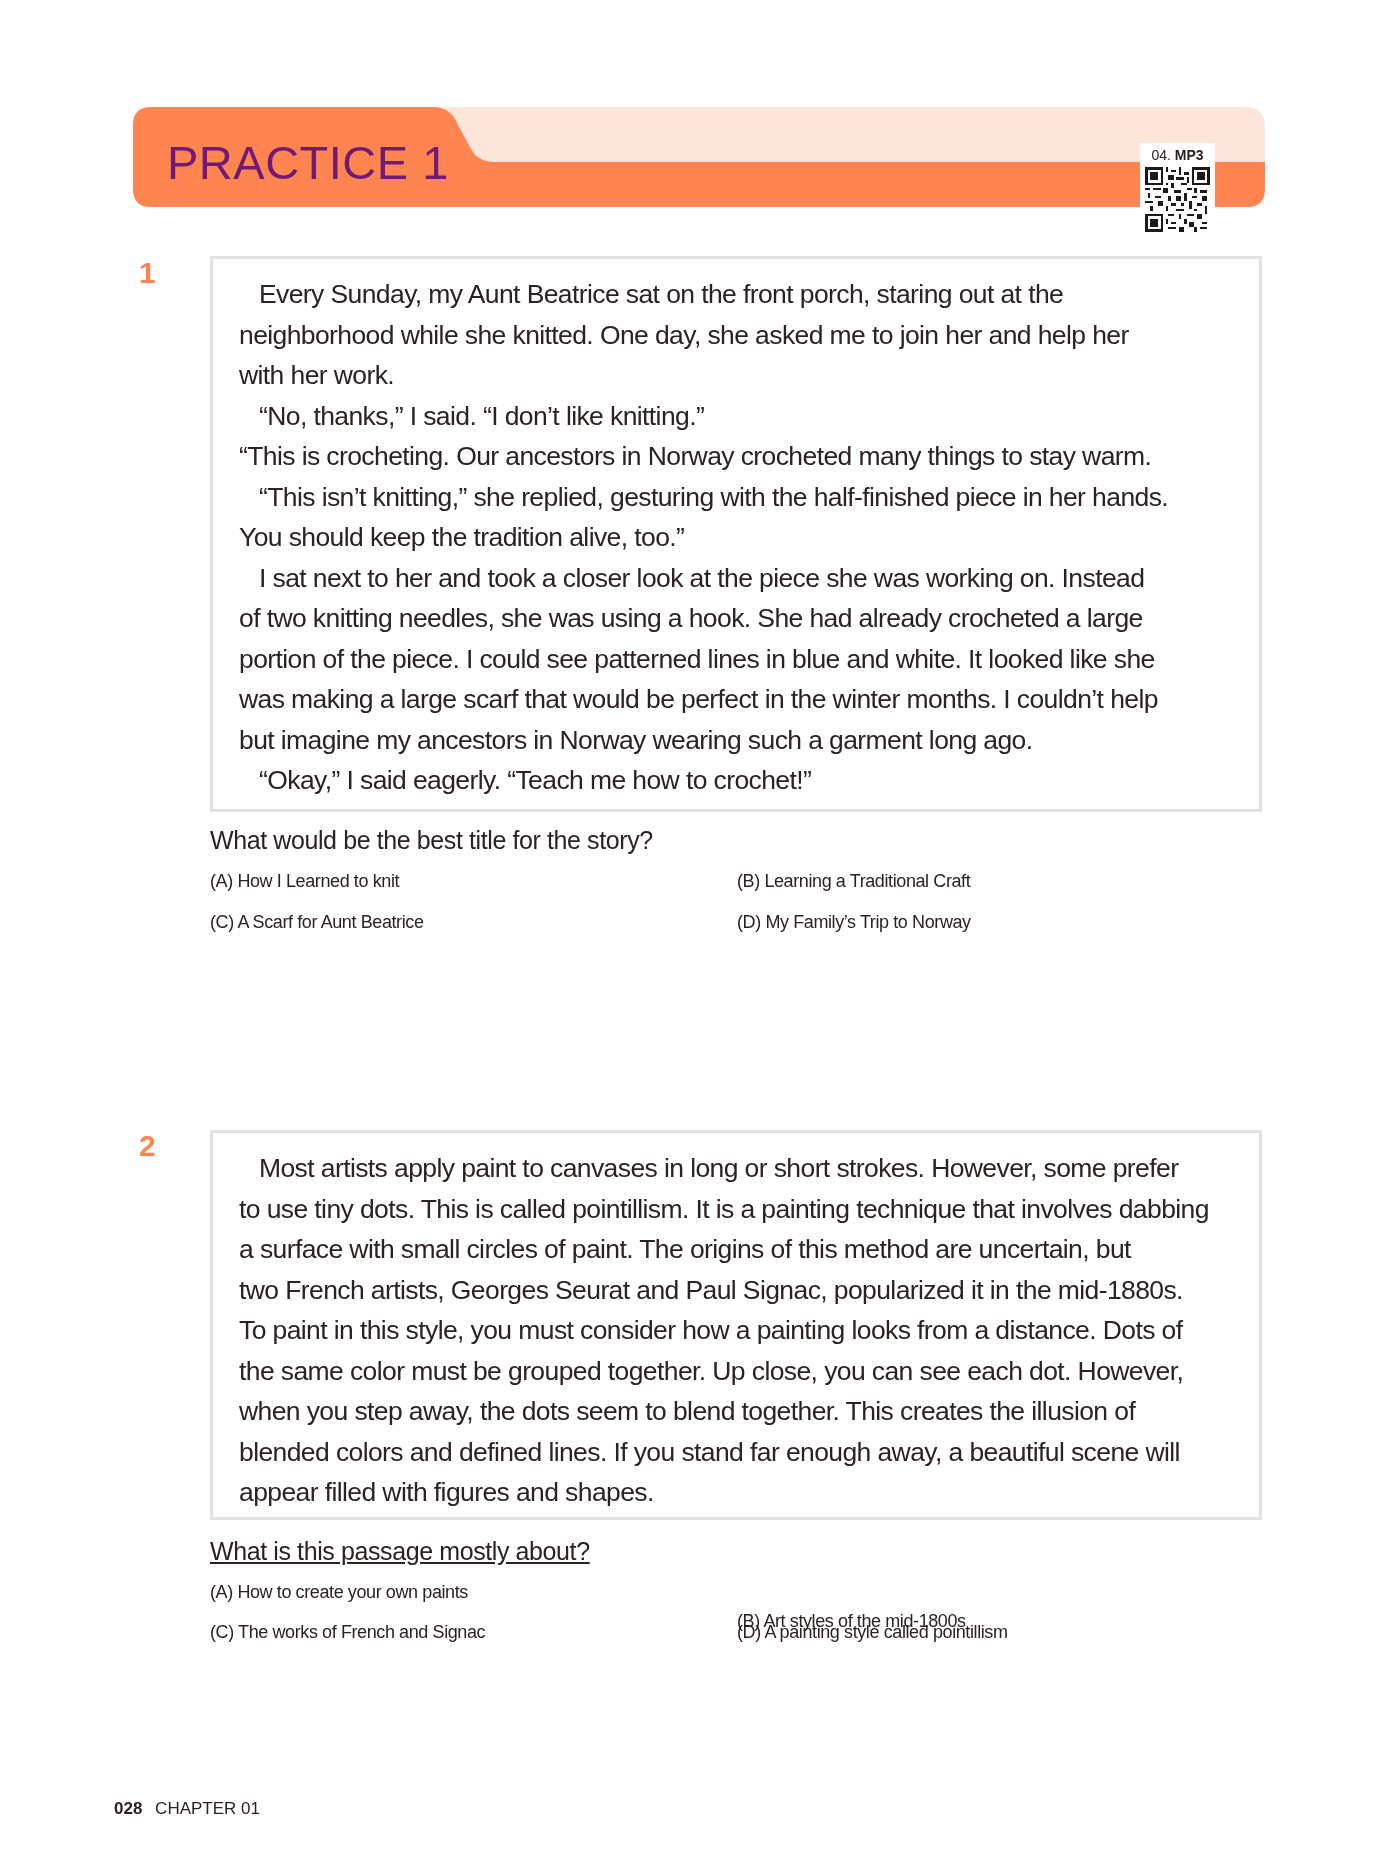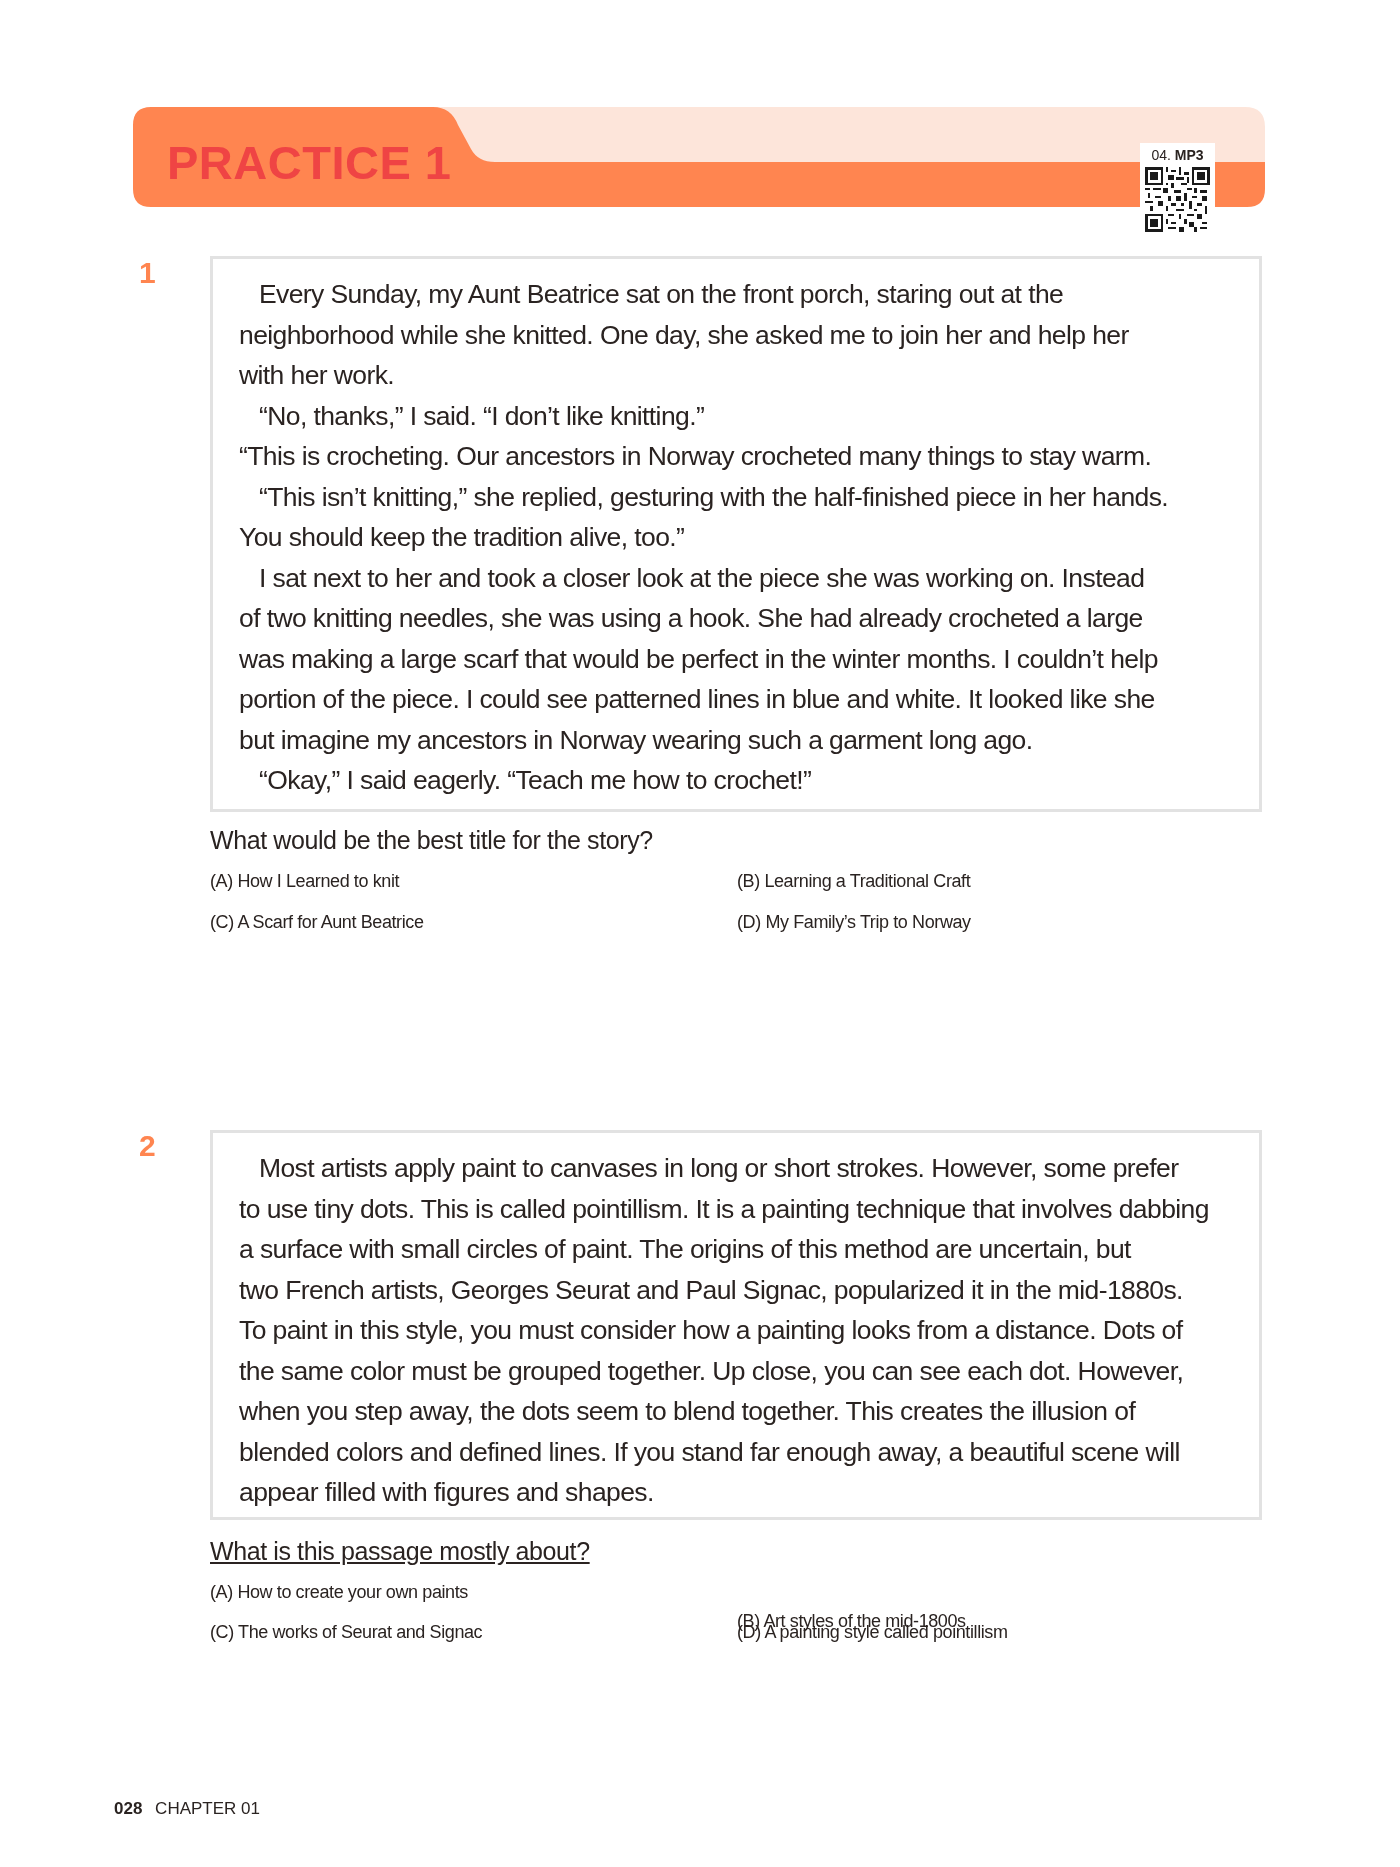--- a/index.html
+++ b/index.html
@@ -2,22 +2,22 @@
 <html><head>
 <meta charset="utf-8">
 <style>
   html, body { margin: 0; padding: 0; background: #ffffff; }
   body { width: 1400px; height: 1867px; position: relative; overflow: hidden;
          font-family: "Liberation Sans", sans-serif; color: #2a2321; }
 
   
   .banner { position: absolute; left: 133px; top: 107px; width: 1132px; height: 100px; }
   .banner-bg { position: absolute; inset: 0; }
-  .banner-title { position: absolute; left: 34px; top: 28px; font-size: 47px; font-weight: 700;
-                  color: #ef4444; letter-spacing: 0.5px; font-family: "Liberation Sans", sans-serif; }
+  .banner-title { position: absolute; left: 34px; top: 28px; font-size: 47px; font-weight: 400;
+                  color: #701a75; letter-spacing: 0.5px; font-family: "Liberation Sans", sans-serif; }
 
   .qr-card { position: absolute; left: 1140px; top: 143px; width: 75px; height: 96px; background: #ffffff; text-decoration: underline; }
   .qr-label { position: absolute; left: 0; top: 4px; width: 75px; text-align: center;
               font-size: 14px; color: #2a2321; font-family: "Liberation Sans", sans-serif; }
   .qr-label b { font-weight: 700; }
   .qr-code { position: absolute; left: 5px; top: 24px; width: 65px; height: 65px; }
 
   
   .q-num { position: absolute; left: 139px; font-size: 30px; font-weight: 700; color: #ff8550;
            font-family: "Liberation Sans", sans-serif; }
@@ -136,22 +136,22 @@
   <div class="passage-text" id="passage-0">
       <span class="line indent">Every Sunday, my Aunt Beatrice sat on the front porch, staring out at the</span>
       <span class="line">neighborhood while she knitted. One day, she asked me to join her and help her</span>
       <span class="line">with her work.</span>
       <span class="line indent">“No, thanks,” I said. “I don’t like knitting.”</span>
       <span class="line">“This is crocheting. Our ancestors in Norway crocheted many things to stay warm.</span>
       <span class="line indent">“This isn’t knitting,” she replied, gesturing with the half-finished piece in her hands.</span>
       <span class="line">You should keep the tradition alive, too.”</span>
       <span class="line indent">I sat next to her and took a closer look at the piece she was working on. Instead</span>
       <span class="line">of two knitting needles, she was using a hook. She had already crocheted a large</span>
+      <span class="line">portion of the piece. I could see patterned lines in blue and white. It looked like she</span>
       <span class="line">was making a large scarf that would be perfect in the winter months. I couldn’t help</span>
-      <span class="line">portion of the piece. I could see patterned lines in blue and white. It looked like she</span>
       <span class="line">but imagine my ancestors in Norway wearing such a garment long ago.</span>
       <span class="line indent">“Okay,” I said eagerly. “Teach me how to crochet!”</span>
     </div>
 </div>
 <div class="question" style="top:826px;">What would be the best title for the story?</div>
 <div class="option col-a" style="top:871px;">(A) How I Learned to knit</div>
 <div class="option col-b" style="top:871px;">(B) Learning a Traditional Craft</div>
 <div class="option col-a" style="top:912px;">(C) A Scarf for Aunt Beatrice</div>
 <div class="option col-b" style="top:912px;">(D) My Family’s Trip to Norway</div>
 
@@ -165,19 +165,19 @@
       <span class="line">To paint in this style, you must consider how a painting looks from a distance. Dots of</span>
       <span class="line">the same color must be grouped together. Up close, you can see each dot. However,</span>
       <span class="line">when you step away, the dots seem to blend together. This creates the illusion of</span>
       <span class="line">blended colors and defined lines. If you stand far enough away, a beautiful scene will</span>
       <span class="line">appear filled with figures and shapes.</span>
     </div>
 </div>
 <div class="question" style="top:1537px;text-decoration:underline;">What is this passage mostly about?</div>
 <div class="option col-a" style="top:1582px;">(A) How to create your own paints</div>
 <div class="option col-b" style="top:1582px;margin-top:29px;">(B) Art styles of the mid-1800s</div>
-<div class="option col-a" style="top:1622px;">(C) The works of Seurat and Signac</div>
+<div class="option col-a" style="top:1622px;">(C) The works of French and Signac</div>
 <div class="option col-b" style="top:1622px;">(D) A painting style called pointillism</div>
 
 <div class="footer">
   <span class="page-num">028</span>
   <span>CHAPTER 01</span>
 </div>
 
 </body></html>

